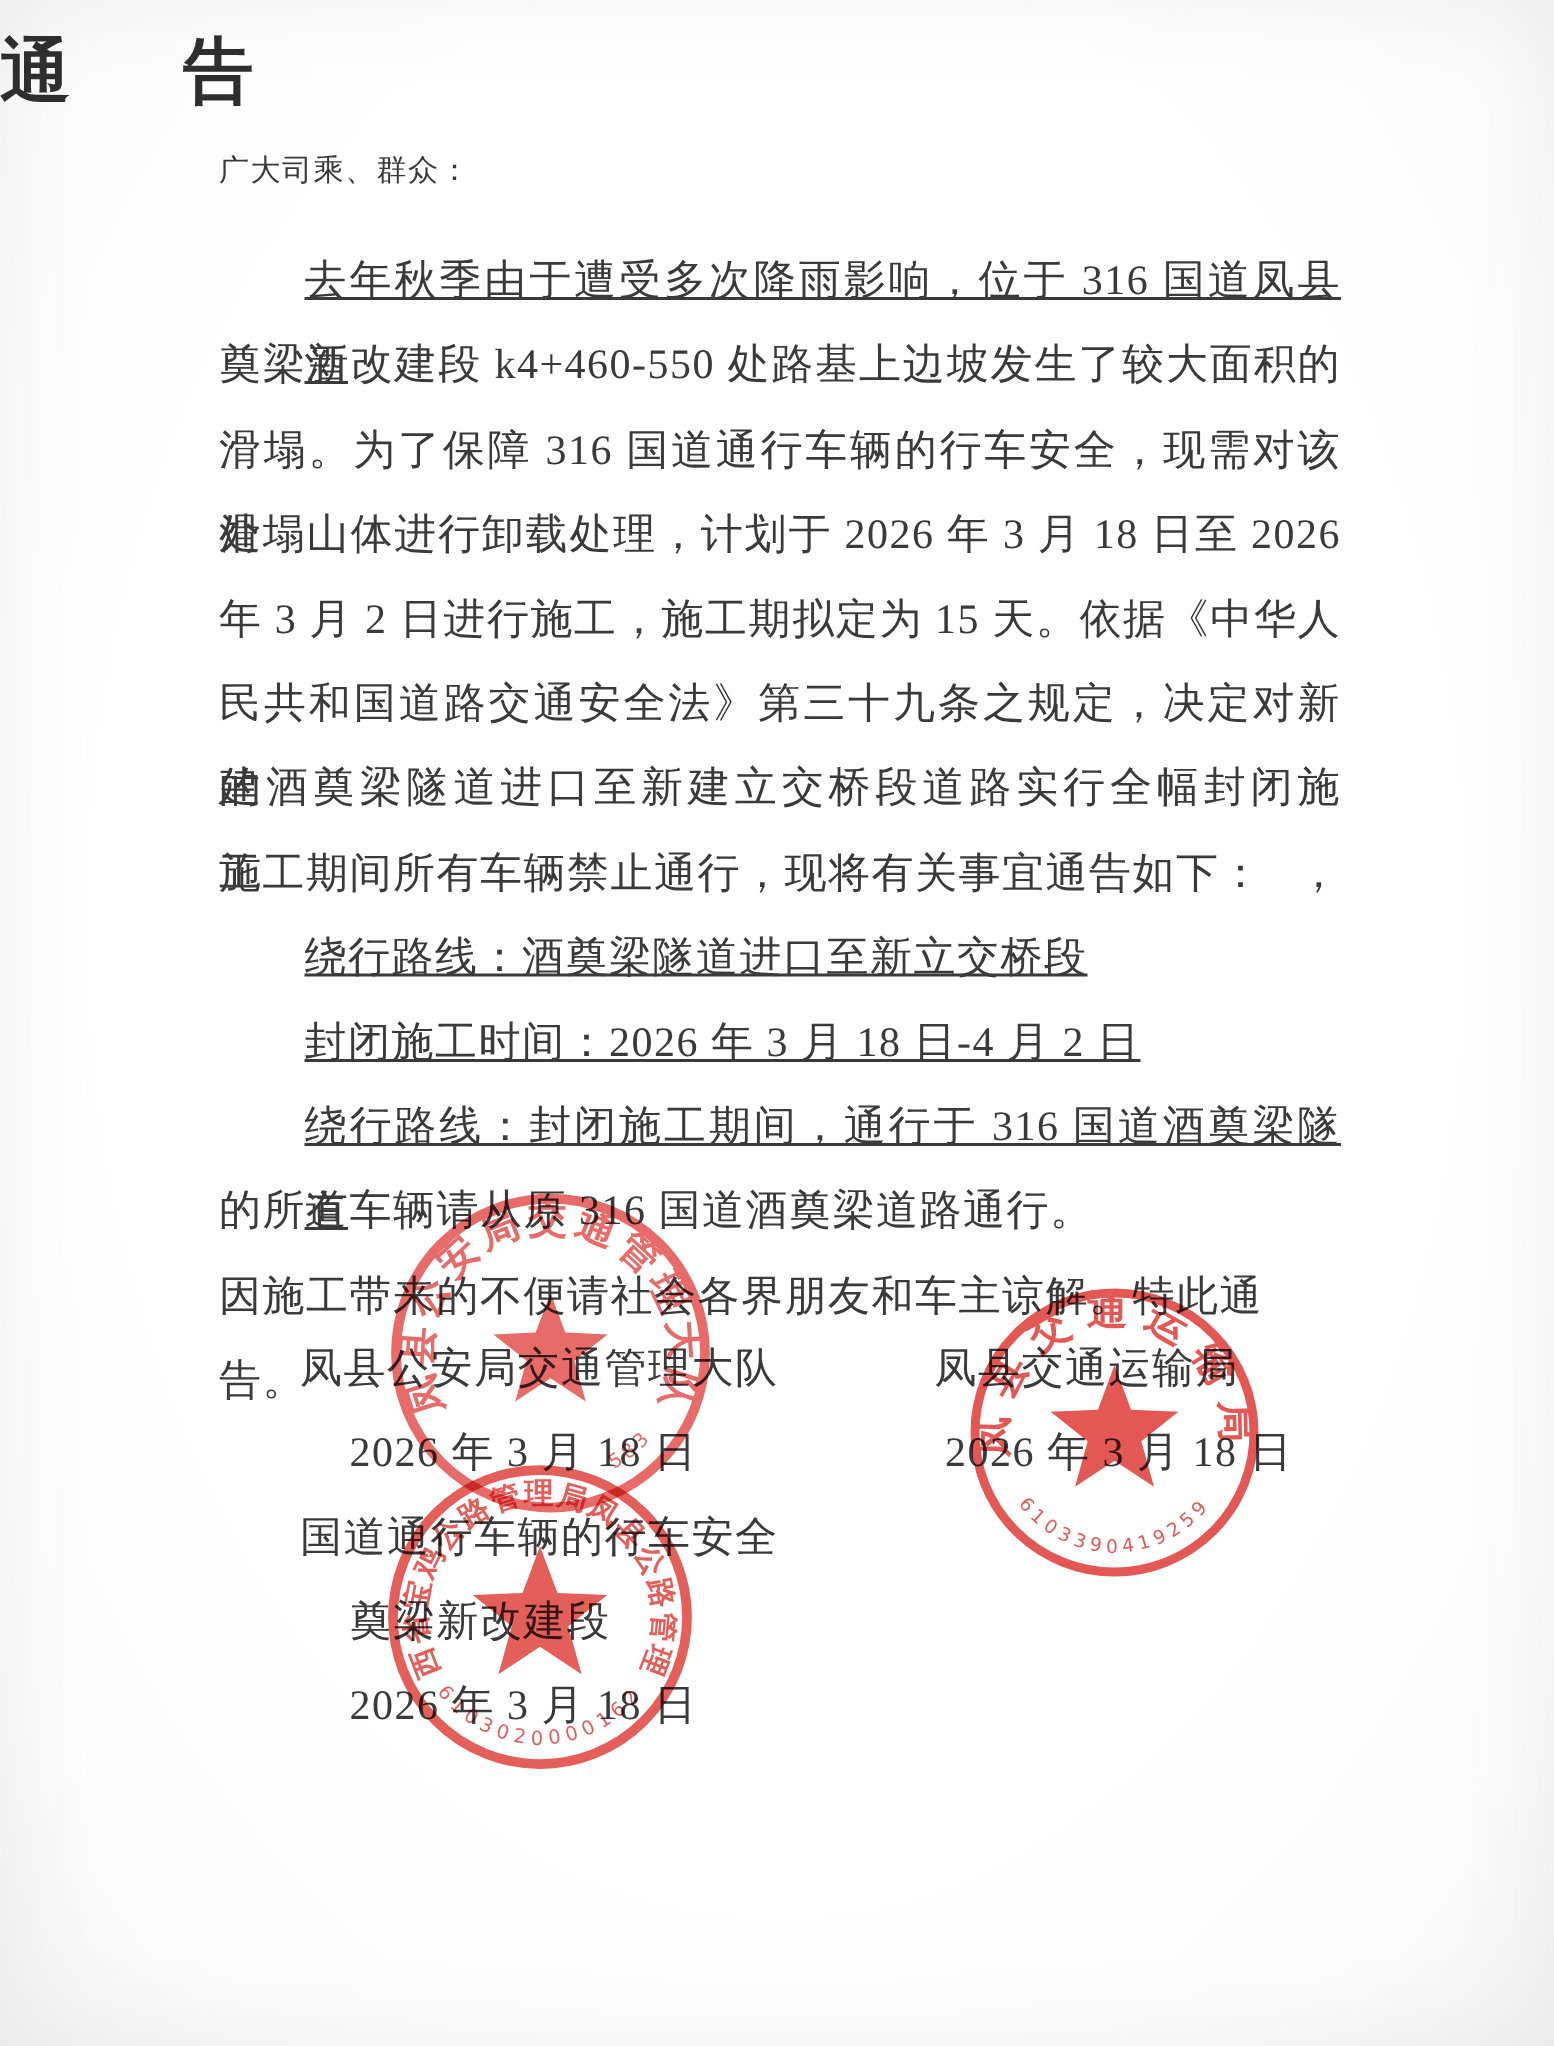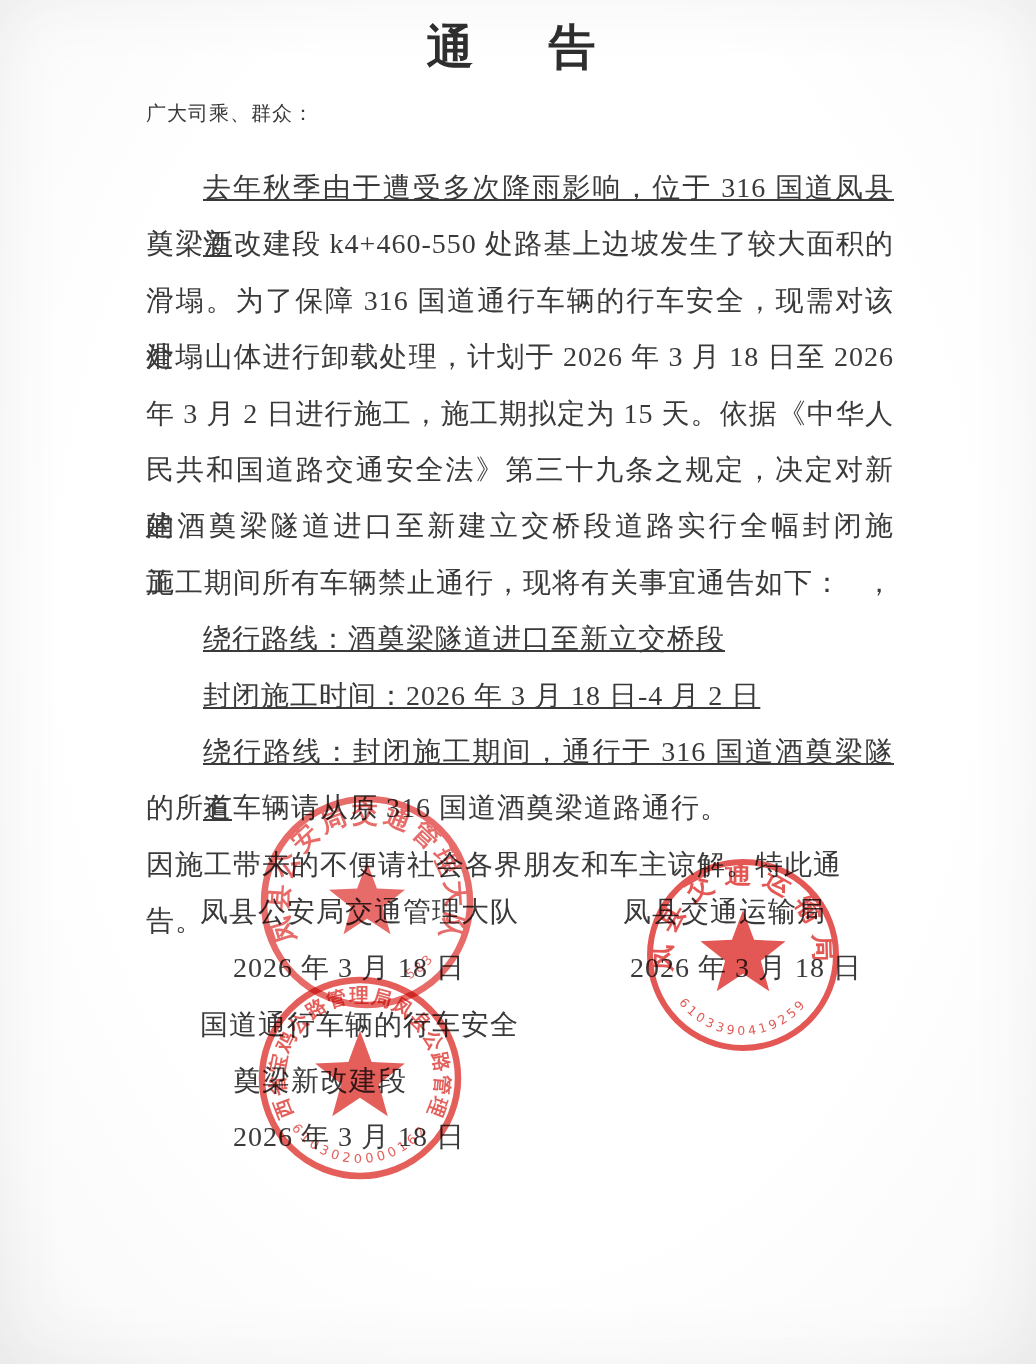--- a/index.html
+++ b/index.html
@@ -10,21 +10,20 @@
     position:relative;
     overflow:hidden;
   }
   .page{
     position:absolute;inset:0;
     background:radial-gradient(ellipse at 50% 45%, #ffffff 60%, #fbfbfb 85%, #f3f3f3 100%);
     box-shadow:inset 0 0 70px rgba(90,90,90,.07);
   }
   .doc-title{
     position:absolute;top:16px;left:0;width:100%;
-    text-align:center;
     font-size:47px;font-weight:bold;color:#2e2e2e;
     letter-spacing:14px;
   }
   .salutation{
     position:absolute;left:146px;top:100px;
     font-size:20px;color:#3a3a3a;letter-spacing:1px;
   }
   .body-lines{
     position:absolute;left:146px;top:160px;width:748px;
     font-size:28px;color:#3a3a3a;

